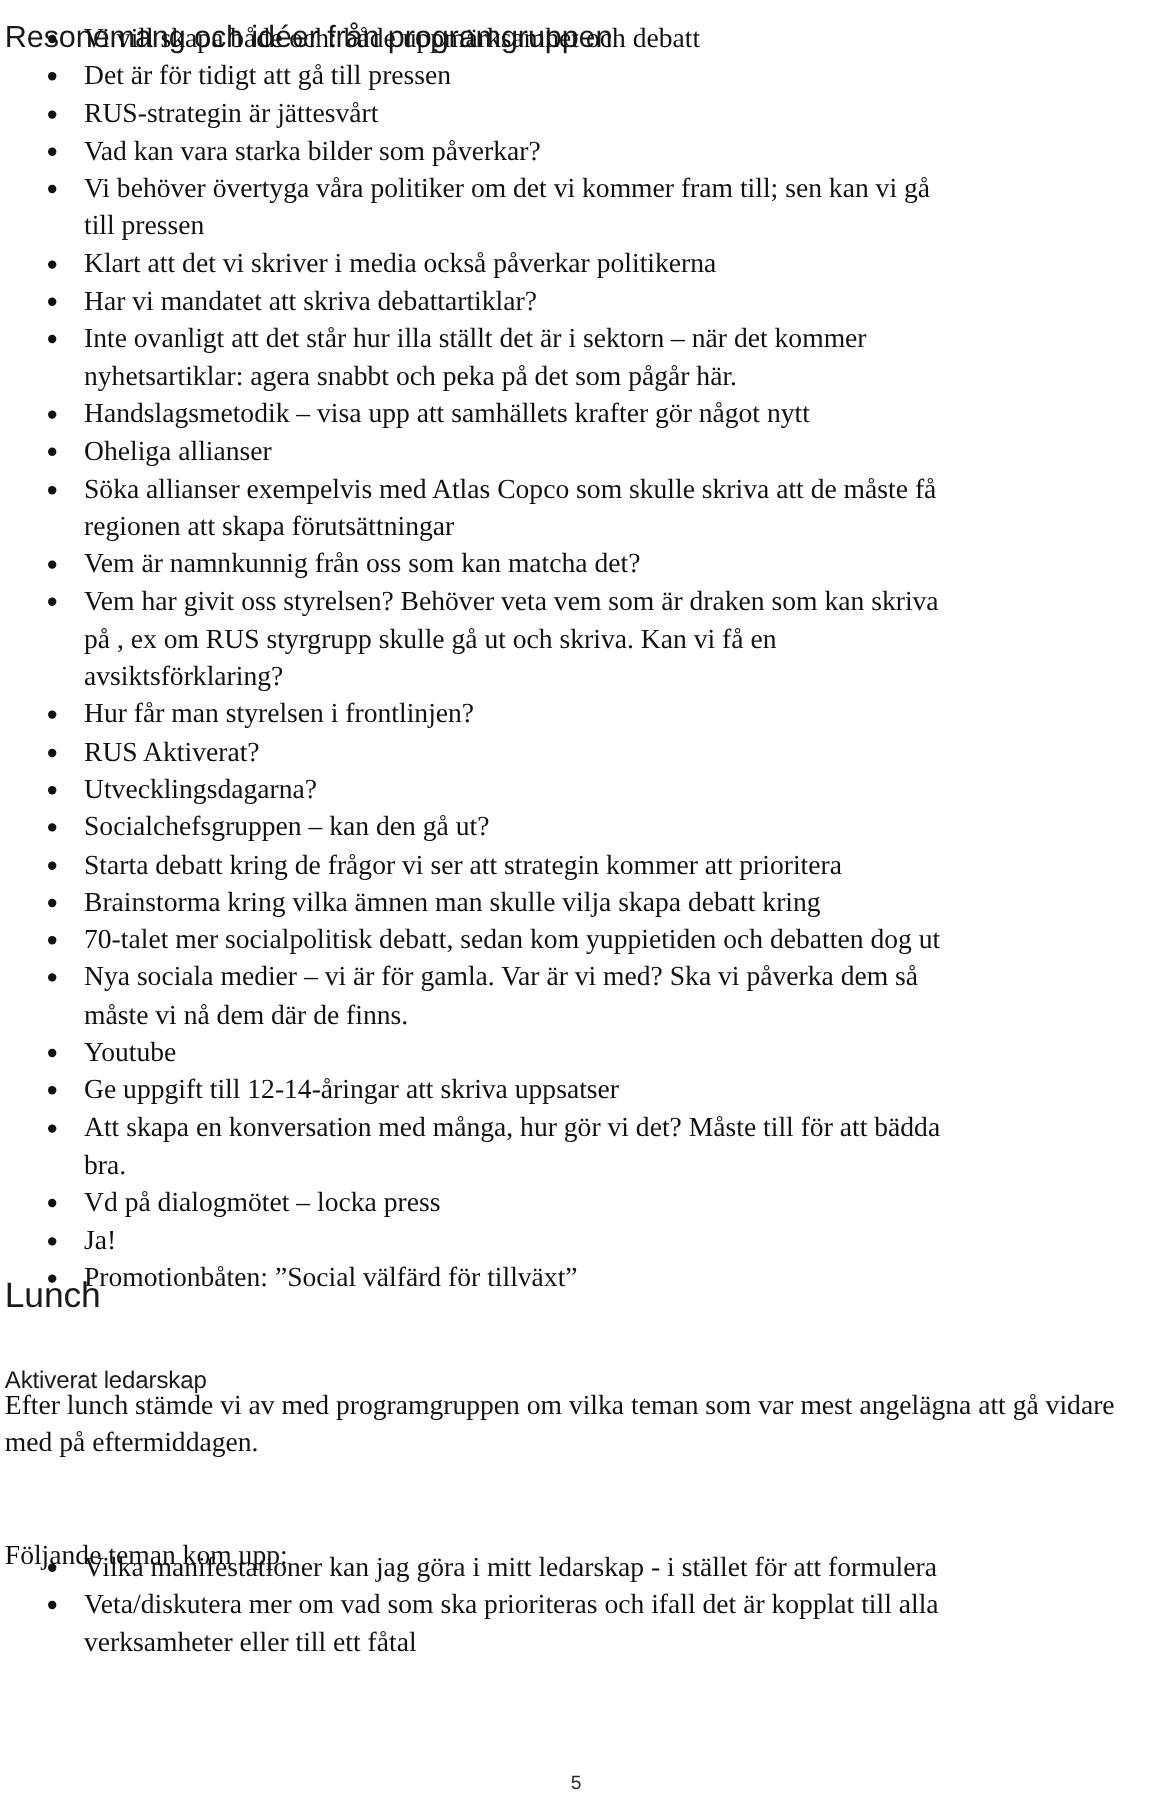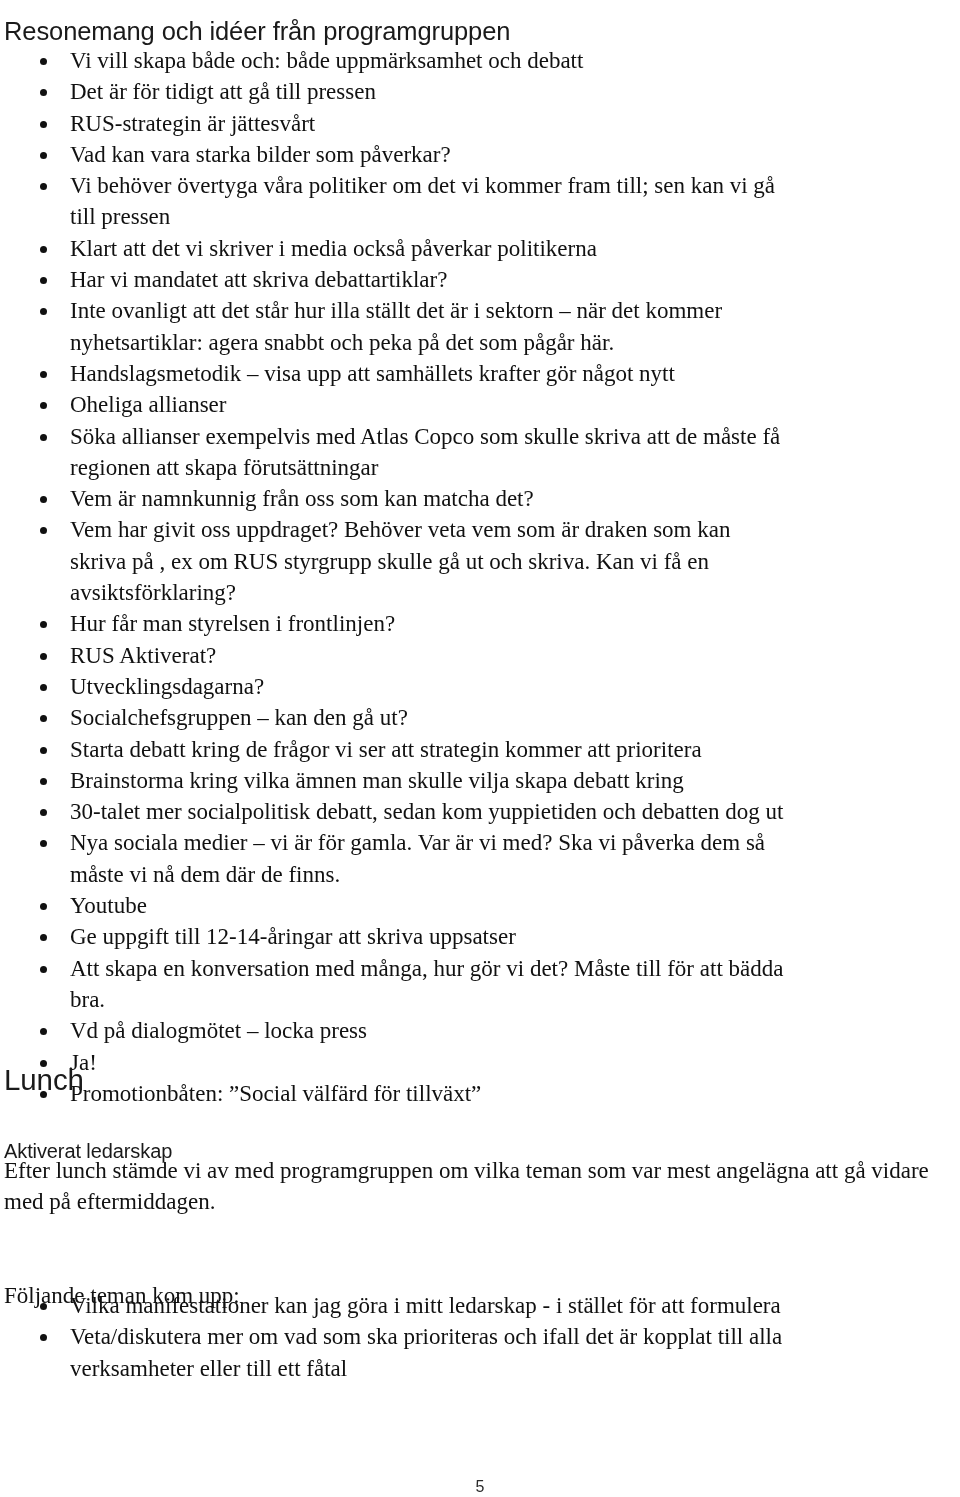--- a/index.html
+++ b/index.html
@@ -85,21 +85,21 @@
     height: 7px;
     background: #111111;
     border-radius: 50%;
   }
   .bullets li .li-text {
     display: block;
   }
 
   
   #list-intro {
-    top: 45px;
+    top: 16px;
     width: 792px;
   }
   #list-intro li {
     padding-right: 2px;
   }
 
   
   .para-efter {
     left: 4px;
     top: 1128px;
@@ -168,42 +168,42 @@
       <li>
         <span class="li-text">Oheliga allianser</span>
       </li>
       <li>
         <span class="li-text">Söka allianser exempelvis med Atlas Copco som skulle skriva att de måste få regionen att skapa förutsättningar</span>
       </li>
       <li>
         <span class="li-text">Vem är namnkunnig från oss som kan matcha det?</span>
       </li>
       <li>
-        <span class="li-text">Vem har givit oss uppdraget? Behöver veta vem som är draken som kan skriva på , ex om RUS styrgrupp skulle gå ut och skriva. Kan vi få en avsiktsförklaring?</span>
+        <span class="li-text">Vem har givit oss styrelsen? Behöver veta vem som är draken som kan skriva på , ex om RUS styrgrupp skulle gå ut och skriva. Kan vi få en avsiktsförklaring?</span>
       </li>
       <li>
         <span class="li-text">Hur får man styrelsen i frontlinjen?</span>
       </li>
       <li>
         <span class="li-text">RUS Aktiverat?</span>
       </li>
       <li>
         <span class="li-text">Utvecklingsdagarna?</span>
       </li>
       <li>
         <span class="li-text">Socialchefsgruppen – kan den gå ut?</span>
       </li>
       <li>
         <span class="li-text">Starta debatt kring de frågor vi ser att strategin kommer att prioritera</span>
       </li>
       <li>
         <span class="li-text">Brainstorma kring vilka ämnen man skulle vilja skapa debatt kring</span>
       </li>
       <li>
-        <span class="li-text">30-talet mer socialpolitisk debatt, sedan kom yuppietiden och debatten dog ut</span>
+        <span class="li-text">70-talet mer socialpolitisk debatt, sedan kom yuppietiden och debatten dog ut</span>
       </li>
       <li>
         <span class="li-text">Nya sociala medier – vi är för gamla. Var är vi med? Ska vi påverka dem så måste vi nå dem där de finns.</span>
       </li>
       <li>
         <span class="li-text">Youtube</span>
       </li>
       <li>
         <span class="li-text">Ge uppgift till 12-14-åringar att skriva uppsatser</span>
       </li>

